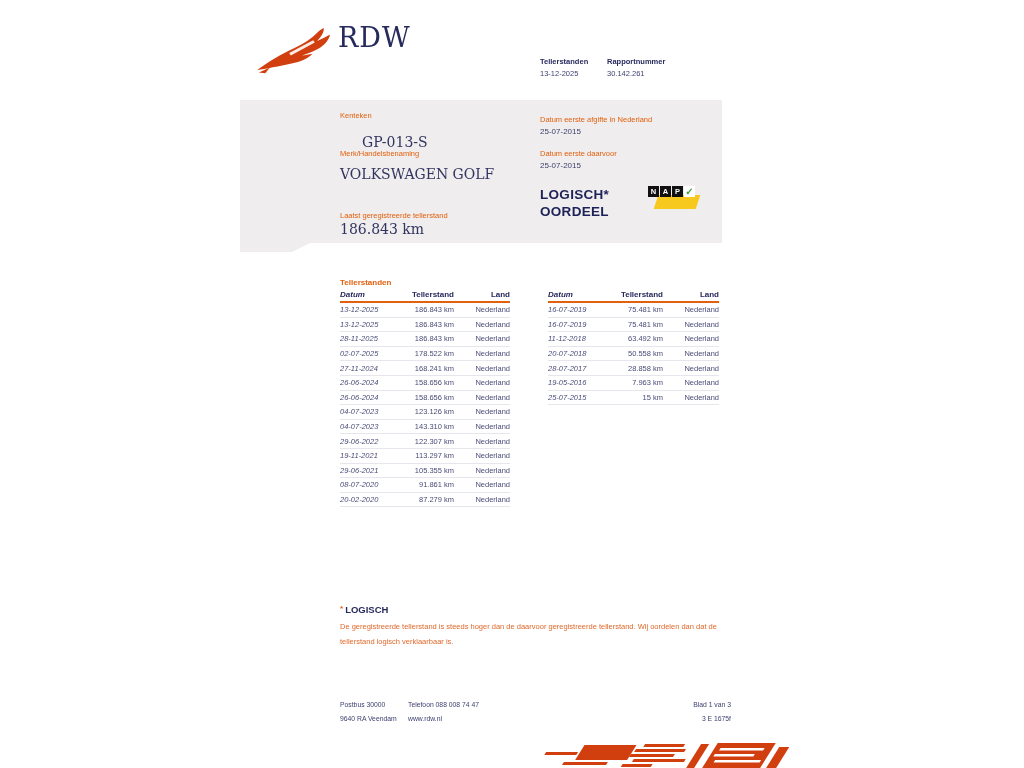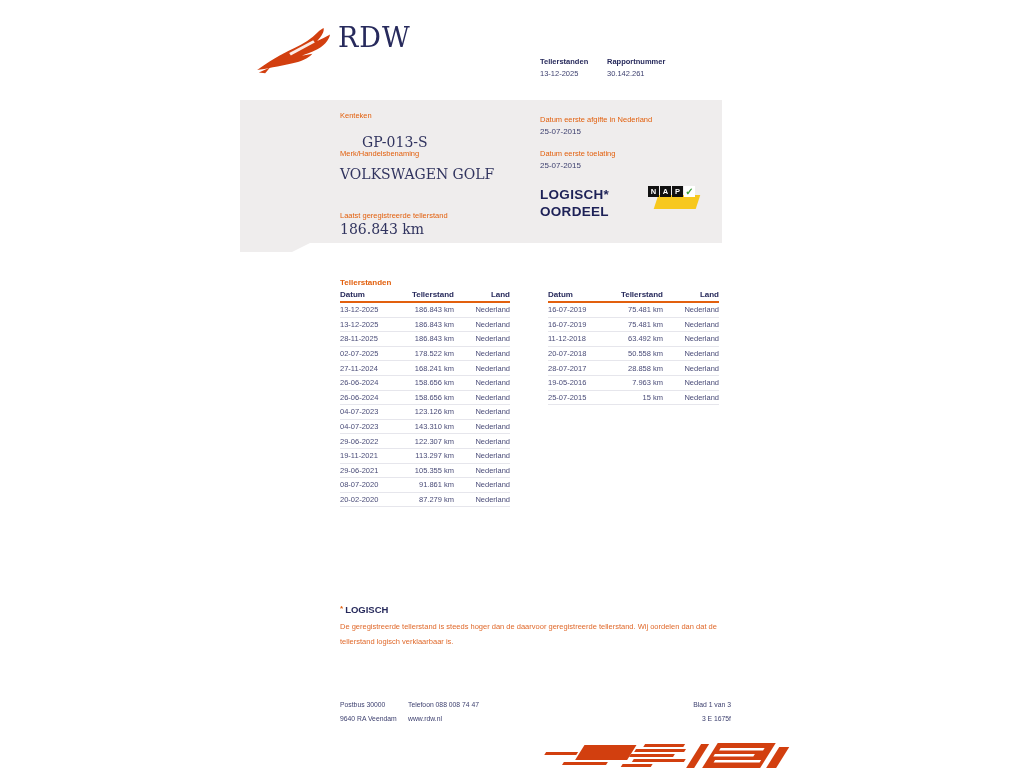--- a/index.html
+++ b/index.html
@@ -45,21 +45,21 @@
   
   .tbl-title { position:absolute; left:340px; top:278px; font-size:8px; font-weight:bold; color:#e2600e; }
   .tbl { position:absolute; top:290px; }
   .tbl.left  { left:340px; width:170px; }
   .tbl.right { left:548px; width:171px; }
   .thead { display:flex; height:13px; border-bottom:2px solid #e2600e;
            font-size:8px; font-weight:bold; color:#26295b; }
   .trow  { display:flex; height:14.6px; border-bottom:1px solid #e6e6ec;
            font-size:7.5px; color:#4a4c78; align-items:center; }
   .td, .th { overflow:hidden; white-space:nowrap; }
-  .c-datum { width:62px; text-align:left; }
+  .c-datum { width:62px; text-align:left;font-style:italic; }
   .c-tell  { flex:1; text-align:right; padding-right:4px; }
   .c-land  { width:52px; text-align:right; }
 
   
   .expl-head { position:absolute; left:340px; top:604px; font-size:9.5px; font-weight:bold; color:#26295b; }
   .expl-head .star { color:#e2600e; font-size:8px; vertical-align:2px; margin-right:2px; }
   .expl-body { position:absolute; left:340px; top:620px; width:392px; font-size:7.5px;
                line-height:14.5px; color:#e0692b; }
 
   
@@ -92,21 +92,21 @@
   <div class="vpanel"></div>
   <div class="fld-label" style="left:340px; top:111px;">Kenteken</div>
   <div class="fld-serif" style="left:340px; top:134px;margin-left:22px;">GP-013-S</div>
   <div class="fld-label" style="left:340px; top:149px;">Merk/Handelsbenaming</div>
   <div class="fld-serif" style="left:340px; top:159px;margin-top:7px;">VOLKSWAGEN GOLF</div>
   <div class="fld-label" style="left:340px; top:211px;">Laatst geregistreerde tellerstand</div>
   <div class="fld-serif" style="left:340px; top:221px;">186.843 km</div>
 
   <div class="fld-label" style="left:540px; top:115px;">Datum eerste afgifte in Nederland</div>
   <div class="fld-sans" style="left:540px; top:127px;">25-07-2015</div>
-  <div class="fld-label" style="left:540px; top:149px;">Datum eerste toelating</div>
+  <div class="fld-label" style="left:540px; top:149px;">Datum eerste daarvoor</div>
   <div class="fld-sans" style="left:540px; top:161px;">25-07-2015</div>
 
   <div class="oordeel">
     <span>LOGISCH*</span><br>
     <span>OORDEEL</span>
   </div>
 
   <div class="nap">
     <div class="nap-yellow"></div>
     <div class="nap-box b0">N</div>

